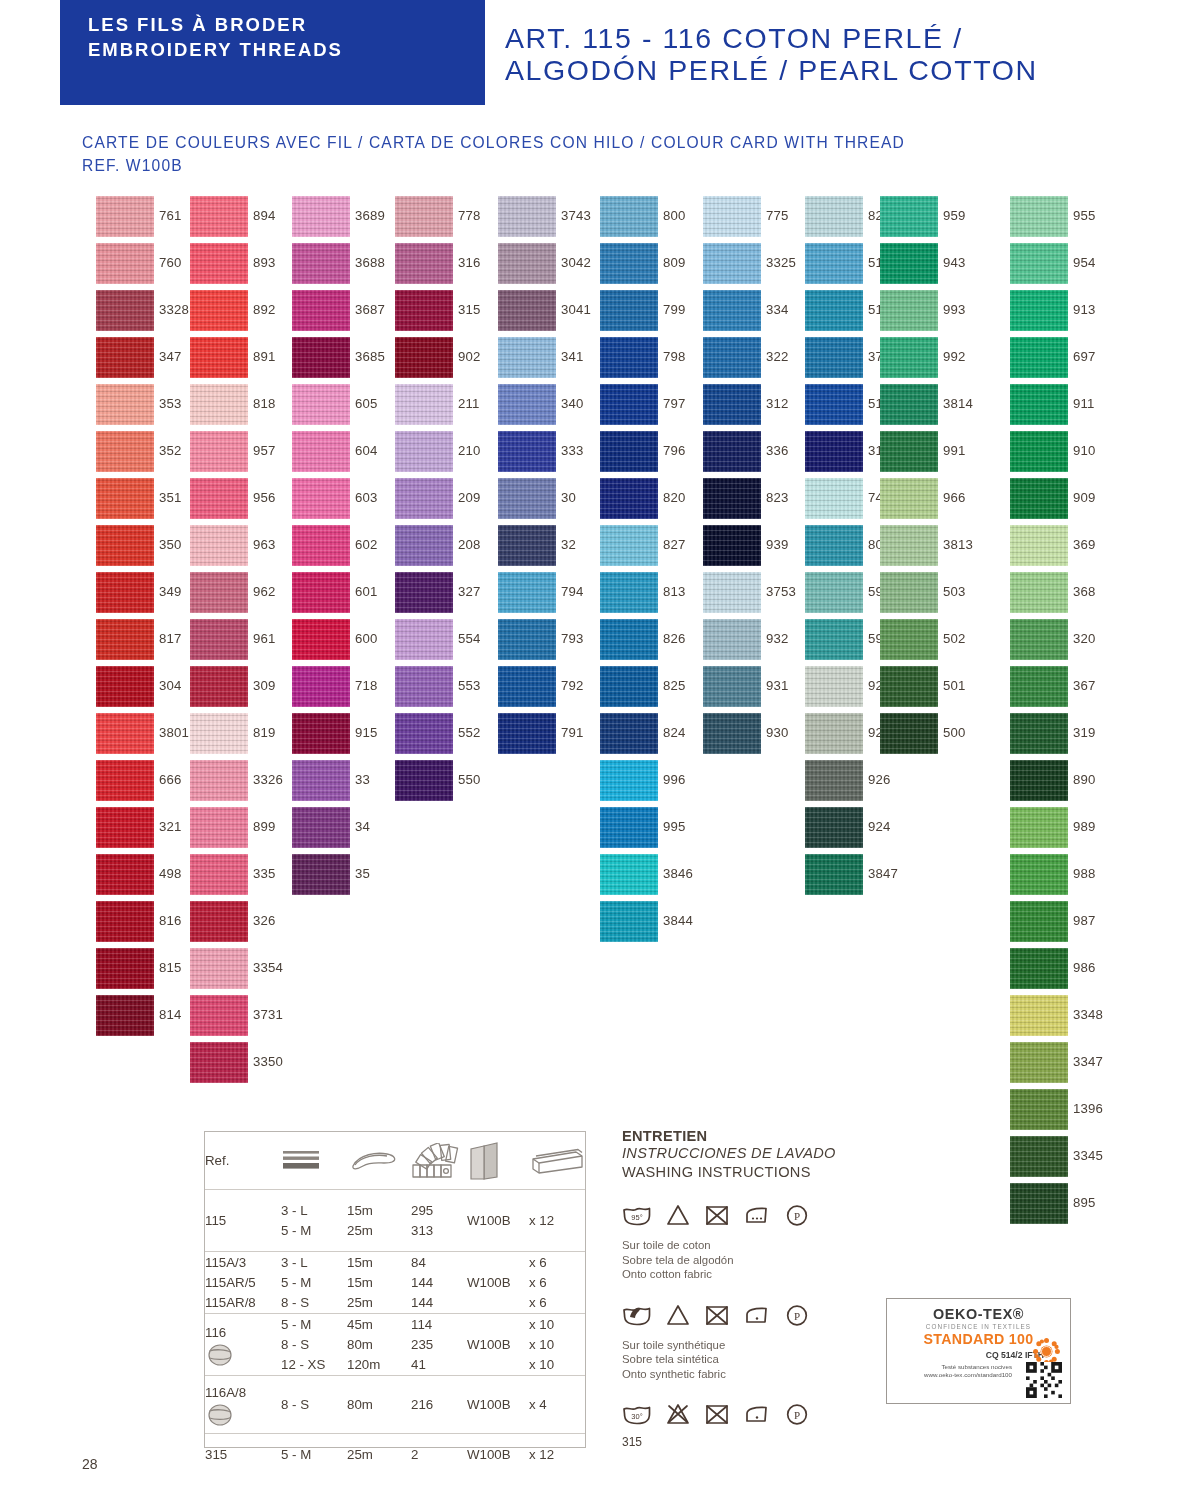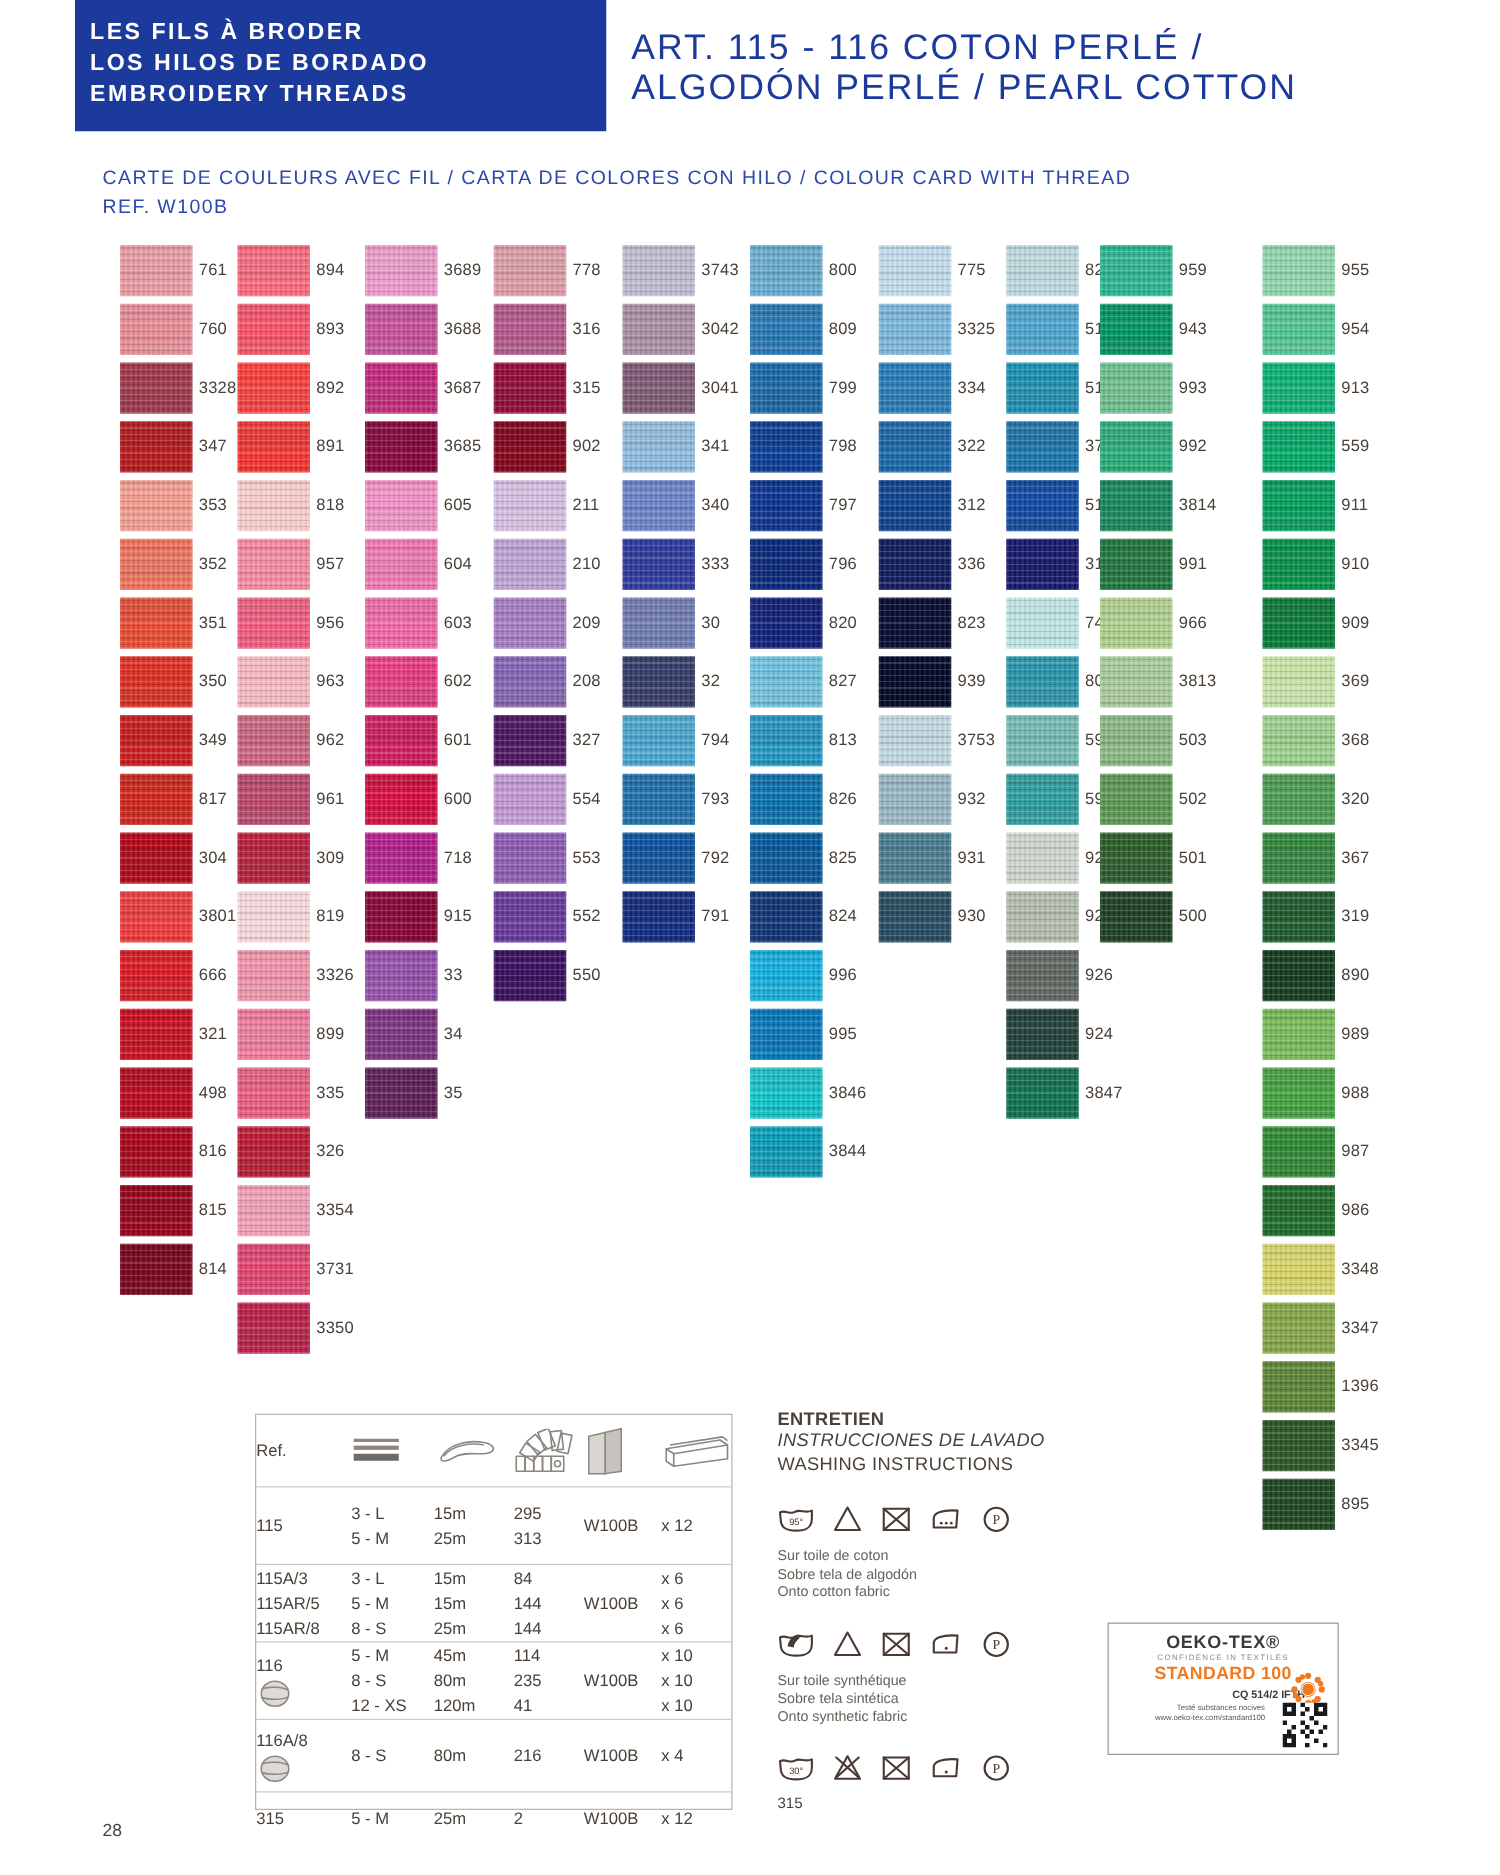--- a/index.html
+++ b/index.html
@@ -12,21 +12,21 @@
 
   
   #header-band{
     position:absolute;left:60px;top:0;width:425px;height:105px;
     background:#1b3a9c;
   }
   #header-band .hb-line{
     color:#ffffff;font-size:18.5px;letter-spacing:2.0px;font-weight:bold;
     line-height:25px;white-space:nowrap;
   }
-  #header-band .hb-inner{padding:12px 0 0 12px;}
+  #header-band .hb-inner{padding:12px 0 0 28px;}
 
   #header-title{
     position:absolute;left:505px;top:22px;width:680px;
     color:#1b3a9c;font-size:28.5px;letter-spacing:1.6px;line-height:32px;
     font-weight:400;white-space:nowrap;
   }
   #subtitle{
     position:absolute;left:82px;top:131px;width:1090px;
     color:#2b49ab;font-size:15.6px;letter-spacing:1.15px;line-height:23px;
     white-space:nowrap;
@@ -107,21 +107,20 @@
   }
 </style>
 </head>
 <body>
 
 <div class="page">
 
   <div id="header-band" style="background: rgb(27, 58, 156);">
     <div class="hb-inner">
       <div class="hb-line">LES FILS À BRODER</div>
-      <div class="hb-line">LOS HILOS DE BORDADO</div>
       <div class="hb-line">EMBROIDERY THREADS</div>
     </div>
   </div>
 
   <div id="header-title" style="color: rgb(27, 58, 156);">
     <div>ART. 115 - 116   COTON PERLÉ /</div>
     <div>ALGODÓN PERLÉ / PEARL COTTON</div>
   </div>
 
   <div id="subtitle" style="color: rgb(43, 73, 171);">
@@ -1092,21 +1091,21 @@
             <div class="tex"></div>
             <div class="tex2"></div>
           </div>
           <div class="swatch-code">913</div>
         </div>
         <div class="swatch-row">
           <div class="swatch" style="background: rgb(6, 167, 104);">
             <div class="tex"></div>
             <div class="tex2"></div>
           </div>
-          <div class="swatch-code">559</div>
+          <div class="swatch-code">697</div>
         </div>
         <div class="swatch-row">
           <div class="swatch" style="background: rgb(5, 157, 92);">
             <div class="tex"></div>
             <div class="tex2"></div>
           </div>
           <div class="swatch-code">911</div>
         </div>
         <div class="swatch-row">
           <div class="swatch" style="background: rgb(6, 144, 72);">

